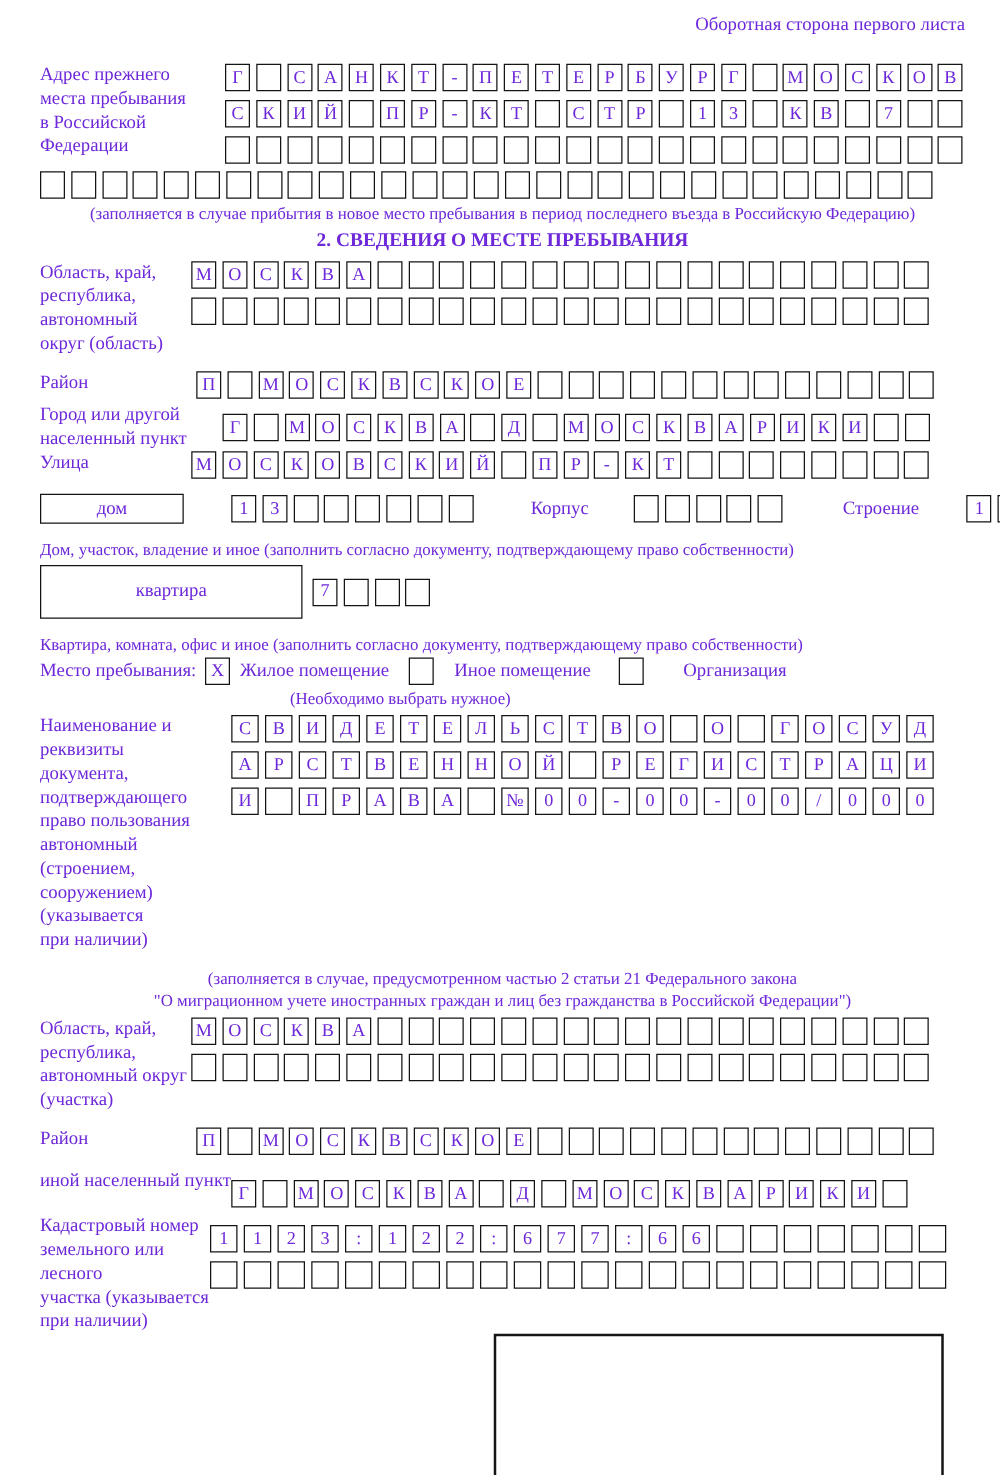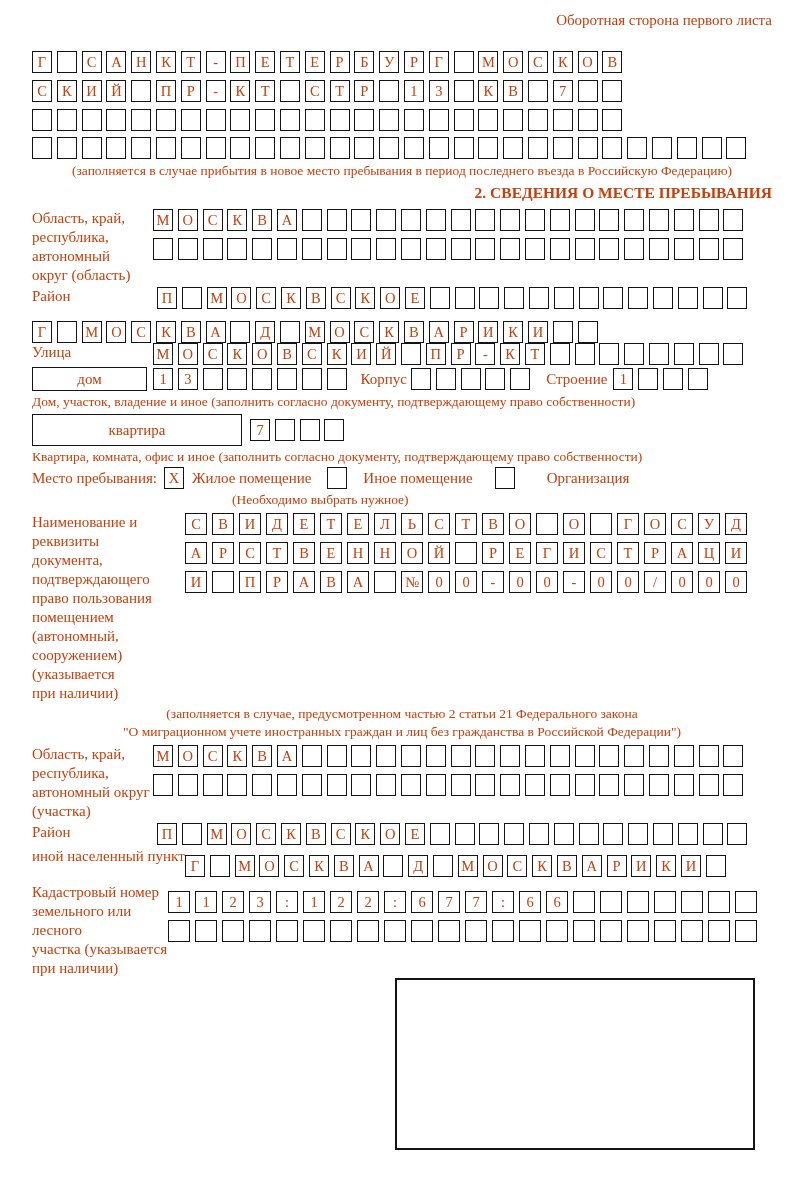--- a/index.html
+++ b/index.html
@@ -1,54 +1,60 @@
 <!DOCTYPE html>
 <html><head>
 <meta charset="utf-8">
 <style>
   html,body{margin:0;padding:0;background:#fff;}
   .page{
     position:relative;width:800px;height:1180px;box-sizing:border-box;
-    padding:12px 28px 0 32px;background:#ffffff;color:#c2410c;
+    padding:12px 28px 0 32px;background:#ffffff;color:#6d28d9;
     font-family:"Liberation Serif","DejaVu Serif",serif;overflow:hidden;
   }
   .hdr{text-align:right;font-size:15px;margin-bottom:22px;}
   .field{display:flex;align-items:flex-start;}
   .lbl{font-size:15px;line-height:19px;flex:0 0 auto;}
   .w148{width:148px;} .w121{width:121px;} .w125{width:125px;} .w146{width:146px;}
   .w153{width:153px;} .w136{width:136px;}
   .cellcol{display:flex;flex-direction:column;gap:7px;}
   .cellrow{display:flex;gap:4.8px;flex-wrap:nowrap;}
   .cell{
     width:20px;height:22px;border:1.6px solid #141414;box-sizing:border-box;
     display:flex;align-items:center;justify-content:center;
     font-size:14.5px;flex:0 0 auto;background:#fff;
   }
   .wide{gap:5px;} .wide .cell{width:22px;}
   .note{font-size:13.5px;line-height:18px;}
   .center{text-align:center;}
-  .sec-title{font-weight:bold;text-align:right;font-size:15.5px;line-height:20px;}
-  .mt2{margin-top:2px;} .mt3{margin-top:3px;} .mt4{margin-top:4px;} .mt6{margin-top:6px;}
+  .sec-title{font-weight:bold;text-align:center;font-size:15.5px;line-height:20px;}
+  .mt2{margin-top:12px;} .mt3{margin-top:3px;} .mt4{margin-top:4px;} .mt6{margin-top:6px;}
   .offset8{margin-top:8px;}
   .wbox{border:1.6px solid #141414;box-sizing:border-box;display:flex;align-items:center;justify-content:center;font-size:15px;background:#fff;flex:0 0 auto;}
   .dombox{width:115px;height:24px;}
-  .kvbox{width:210px;height:32px;}
+  .kvbox{width:210px;height:43px;}
   .inline-lbl{font-size:15px;line-height:24px;flex:0 0 auto;}
   .chk{width:20px;height:22px;border:1.6px solid #141414;box-sizing:border-box;display:flex;align-items:center;justify-content:center;font-size:14.5px;background:#fff;flex:0 0 auto;}
   .mestorow{display:flex;align-items:center;margin-top:0;}
   .bigbox{width:360px;height:172px;border:2px solid #141414;box-sizing:border-box;margin-left:363px;background:#fff;}
 </style>
 </head>
 <body>
 
 <div class="page">
 
   <div class="hdr">Оборотная сторона первого листа</div>
 
   <div class="field">
+    <div class="lbl w148">
+      <div>Адрес прежнего</div>
+      <div>места пребывания</div>
+      <div>в Российской</div>
+      <div>Федерации</div>
+    </div>
     <div class="cellcol">
       <div class="cellrow">
           <div class="cell">Г</div>
           <div class="cell"></div>
           <div class="cell">С</div>
           <div class="cell">А</div>
           <div class="cell">Н</div>
           <div class="cell">К</div>
           <div class="cell">Т</div>
           <div class="cell">-</div>
@@ -245,20 +251,24 @@
         <div class="cell"></div>
         <div class="cell"></div>
         <div class="cell"></div>
         <div class="cell"></div>
         <div class="cell"></div>
         <div class="cell"></div>
       </div>
   </div>
 
   <div class="field mt4">
+    <div class="lbl w146">
+      <div>Город или другой</div>
+      <div>населенный пункт</div>
+    </div>
     <div class="cellrow offset8">
         <div class="cell">Г</div>
         <div class="cell"></div>
         <div class="cell">М</div>
         <div class="cell">О</div>
         <div class="cell">С</div>
         <div class="cell">К</div>
         <div class="cell">В</div>
         <div class="cell">А</div>
         <div class="cell"></div>
@@ -302,21 +312,21 @@
         <div class="cell"></div>
         <div class="cell"></div>
         <div class="cell"></div>
         <div class="cell"></div>
         <div class="cell"></div>
         <div class="cell"></div>
         <div class="cell"></div>
       </div>
   </div>
 
-  <div class="field mt2" style="align-items:center;">
+  <div class="field mt2" style="align-items:center;gap:32px;">
     <div class="wbox dombox">дом</div>
     <div class="cellrow" style="margin-left:6px;">
         <div class="cell">1</div>
         <div class="cell">3</div>
         <div class="cell"></div>
         <div class="cell"></div>
         <div class="cell"></div>
         <div class="cell"></div>
         <div class="cell"></div>
         <div class="cell"></div>
@@ -359,21 +369,21 @@
     <div class="chk" style="margin-left:22px;"></div>
     <div class="inline-lbl" style="margin-left:32px;">Организация</div>
   </div>
   <div class="note" style="margin-left:200px;margin-top:1px;">(Необходимо выбрать нужное)</div>
 
   <div class="field mt4">
     <div class="lbl w153">
       <div>Наименование и реквизиты</div>
       <div>документа, подтверждающего</div>
       <div>право пользования</div>
-      <div>помещением (автономный,</div>
+      <div>автономный (строением,</div>
       <div>сооружением) (указывается</div>
       <div>при наличии)</div>
     </div>
     <div class="cellcol">
       <div class="cellrow wide">
           <div class="cell">С</div>
           <div class="cell">В</div>
           <div class="cell">И</div>
           <div class="cell">Д</div>
           <div class="cell">Е</div>

